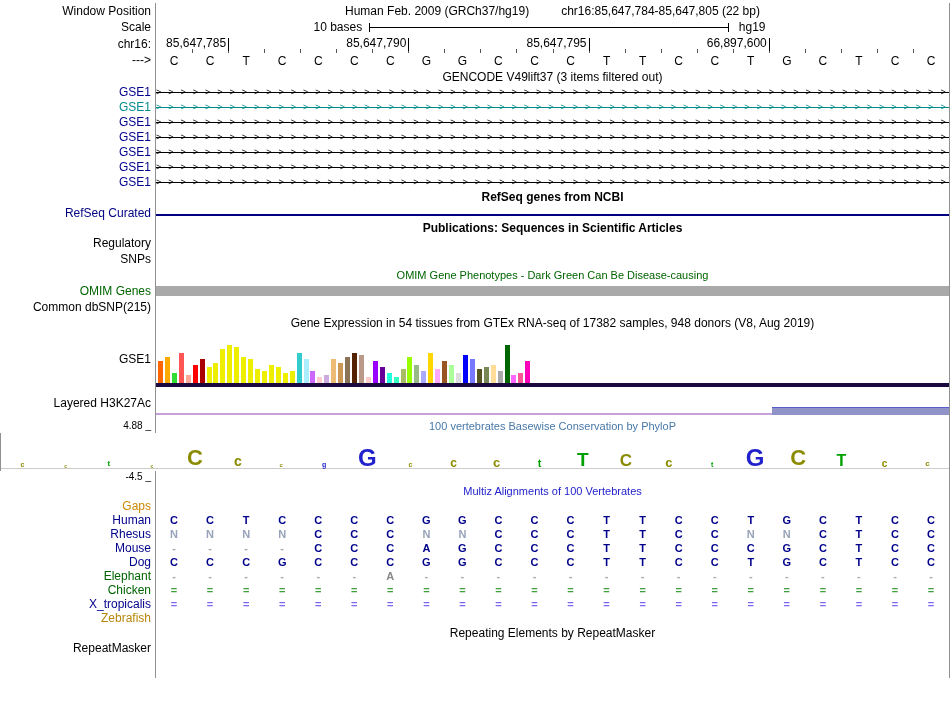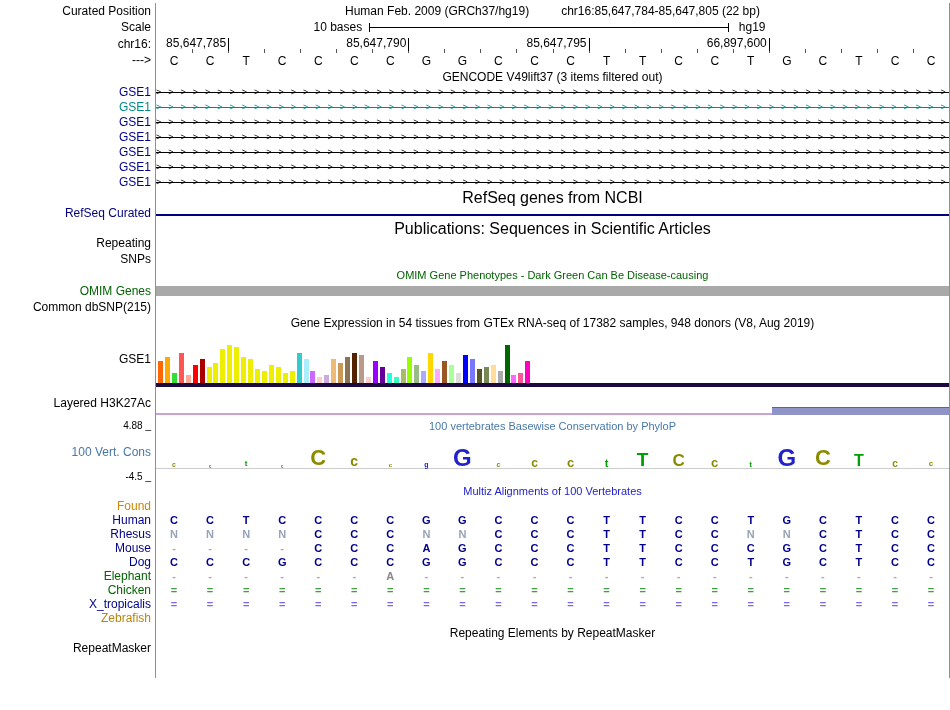--- a/index.html
+++ b/index.html
@@ -2,21 +2,21 @@
 <html><head>
 <meta charset="utf-8">
 <style>
   html,body{margin:0;padding:0;background:#fff;}
   body{width:950px;height:710px;overflow:hidden;font-family:"Liberation Sans",sans-serif;color:#000;}
   .browser{width:950px;height:710px;padding-top:3px;box-sizing:border-box;}
   .row{display:flex;}
   .lab{width:155px;min-width:155px;text-align:right;padding-right:4px;box-sizing:border-box;font-size:12px;white-space:nowrap;overflow:hidden;}
   .dat{flex:1;position:relative;border-left:1px solid #909090;border-right:1px solid #909090;box-sizing:border-box;}
   .ctitle{text-align:center;font-size:12px;height:16px;line-height:16px;white-space:nowrap;}
-  .small .ctitle,.ctitle.small{font-size:16px;height:15px;line-height:15px;}
+  .small .ctitle,.ctitle.small{font-size:12px;height:15px;line-height:15px;font-weight:bold;}
   .t-green{color:#006400;}
   .t-cons{color:#4878A8;}
   .t-multiz{color:#2222CC;}
   .l-navy{color:#000080;}
   .l-green{color:#006400;}
   .l-cons{color:#4878A8;}
   .lab-small{font-size:10px;}
   
   .hrow{height:16px;line-height:16px;}
   .pos{margin-left:32px;}
@@ -71,21 +71,21 @@
   
   .rm-row{height:20px;line-height:14px;}
   .spacer-row{height:17px;}
 </style>
 </head>
 <body>
 
 <div class="browser">
 
   <div class="row hrow">
-    <div class="lab">Curated Position</div>
+    <div class="lab">Window Position</div>
     <div class="dat">
       <div class="ctitle">
         <span>Human Feb. 2009 (GRCh37/hg19)</span><span class="pos">chr16:85,647,784-85,647,805 (22 bp)</span>
       </div>
     </div>
   </div>
 
   <div class="row hrow">
     <div class="lab">Scale</div>
     <div class="dat" id="scale-area">
@@ -231,21 +231,21 @@
       </div>
   </div>
 
   <div class="row">
     <div class="lab"></div>
     <div class="dat">
       <div class="ctitle small">Publications: Sequences in Scientific Articles</div>
     </div>
   </div>
   <div class="row" style="height:15px">
-    <div class="lab" style="line-height:15px">Repeating</div>
+    <div class="lab" style="line-height:15px">Regulatory</div>
     <div class="dat"></div>
   </div>
   <div class="row" style="height:16px">
     <div class="lab" style="line-height:16px">SNPs</div>
     <div class="dat"></div>
   </div>
 
   <div class="row">
     <div class="lab"></div>
     <div class="dat">
@@ -347,21 +347,20 @@
     </div>
   </div>
 
   <div class="row cons-max-row">
     <div class="lab lab-small" style="line-height:14px">4.88 _</div>
     <div class="dat">
       <div class="ctitle t-cons">100 vertebrates Basewise Conservation by PhyloP</div>
     </div>
   </div>
   <div class="row cons-logo-row">
-    <div class="lab l-cons cons-logo-lab">100 Vert. Cons</div>
     <div class="dat">
       <div id="cons-logo">
           <div class="cell lcell">
             <span style="font-size: 7px; color: rgb(139, 139, 0);">c</span>
           </div>
           <div class="cell lcell">
             <span style="font-size: 5px; color: rgb(139, 139, 0);">c</span>
           </div>
           <div class="cell lcell">
             <span style="font-size: 8px; color: rgb(0, 160, 0);">t</span>
@@ -432,21 +431,21 @@
   </div>
 
   <div class="row multiz-title-row">
     <div class="lab"></div>
     <div class="dat">
       <div class="ctitle t-multiz">Multiz Alignments of 100 Vertebrates</div>
     </div>
   </div>
   <div id="multiz-rows">
       <div class="row mrow">
-        <div class="lab mlab" style="color: rgb(204, 136, 0);">Found</div>
+        <div class="lab mlab" style="color: rgb(204, 136, 0);">Gaps</div>
         <div class="dat mdat"></div>
       </div>
       <div class="row mrow">
         <div class="lab mlab" style="color: rgb(0, 0, 139);">Human</div>
         <div class="dat mdat">
           <div class="cell" style="color: rgb(0, 0, 139);">C</div>
           <div class="cell" style="color: rgb(0, 0, 139);">C</div>
           <div class="cell" style="color: rgb(0, 0, 139);">T</div>
           <div class="cell" style="color: rgb(0, 0, 139);">C</div>
           <div class="cell" style="color: rgb(0, 0, 139);">C</div>

